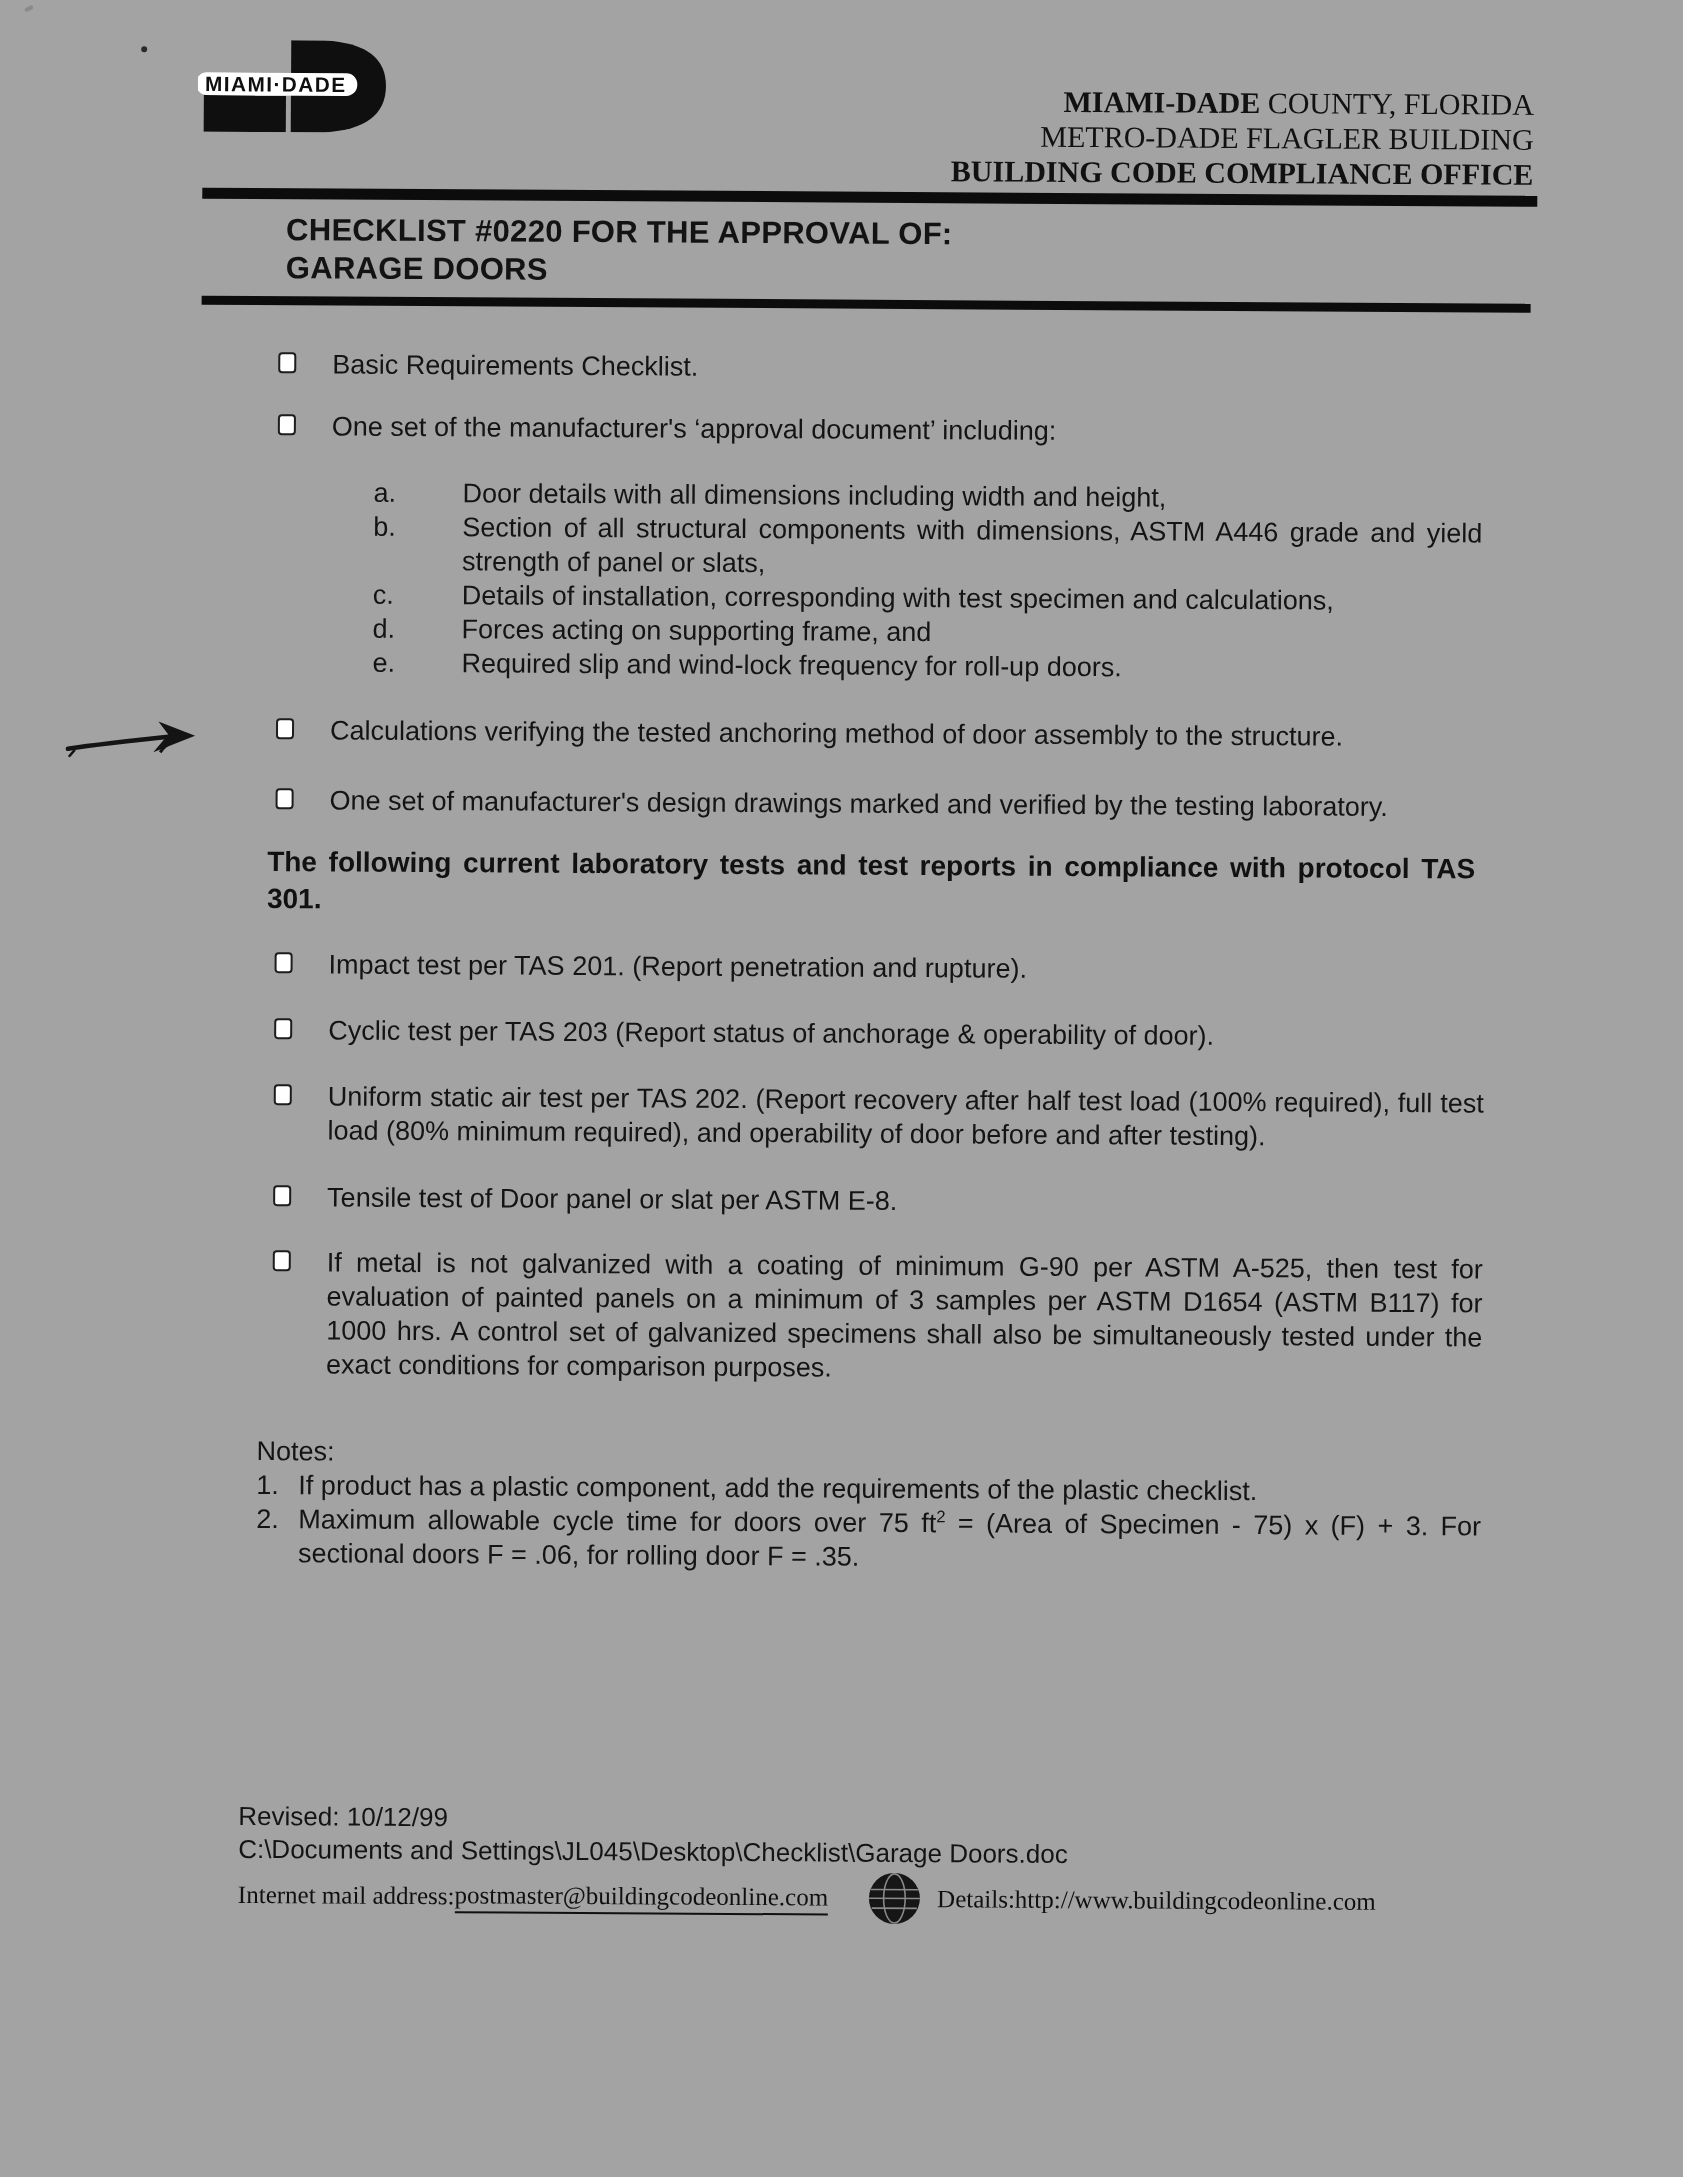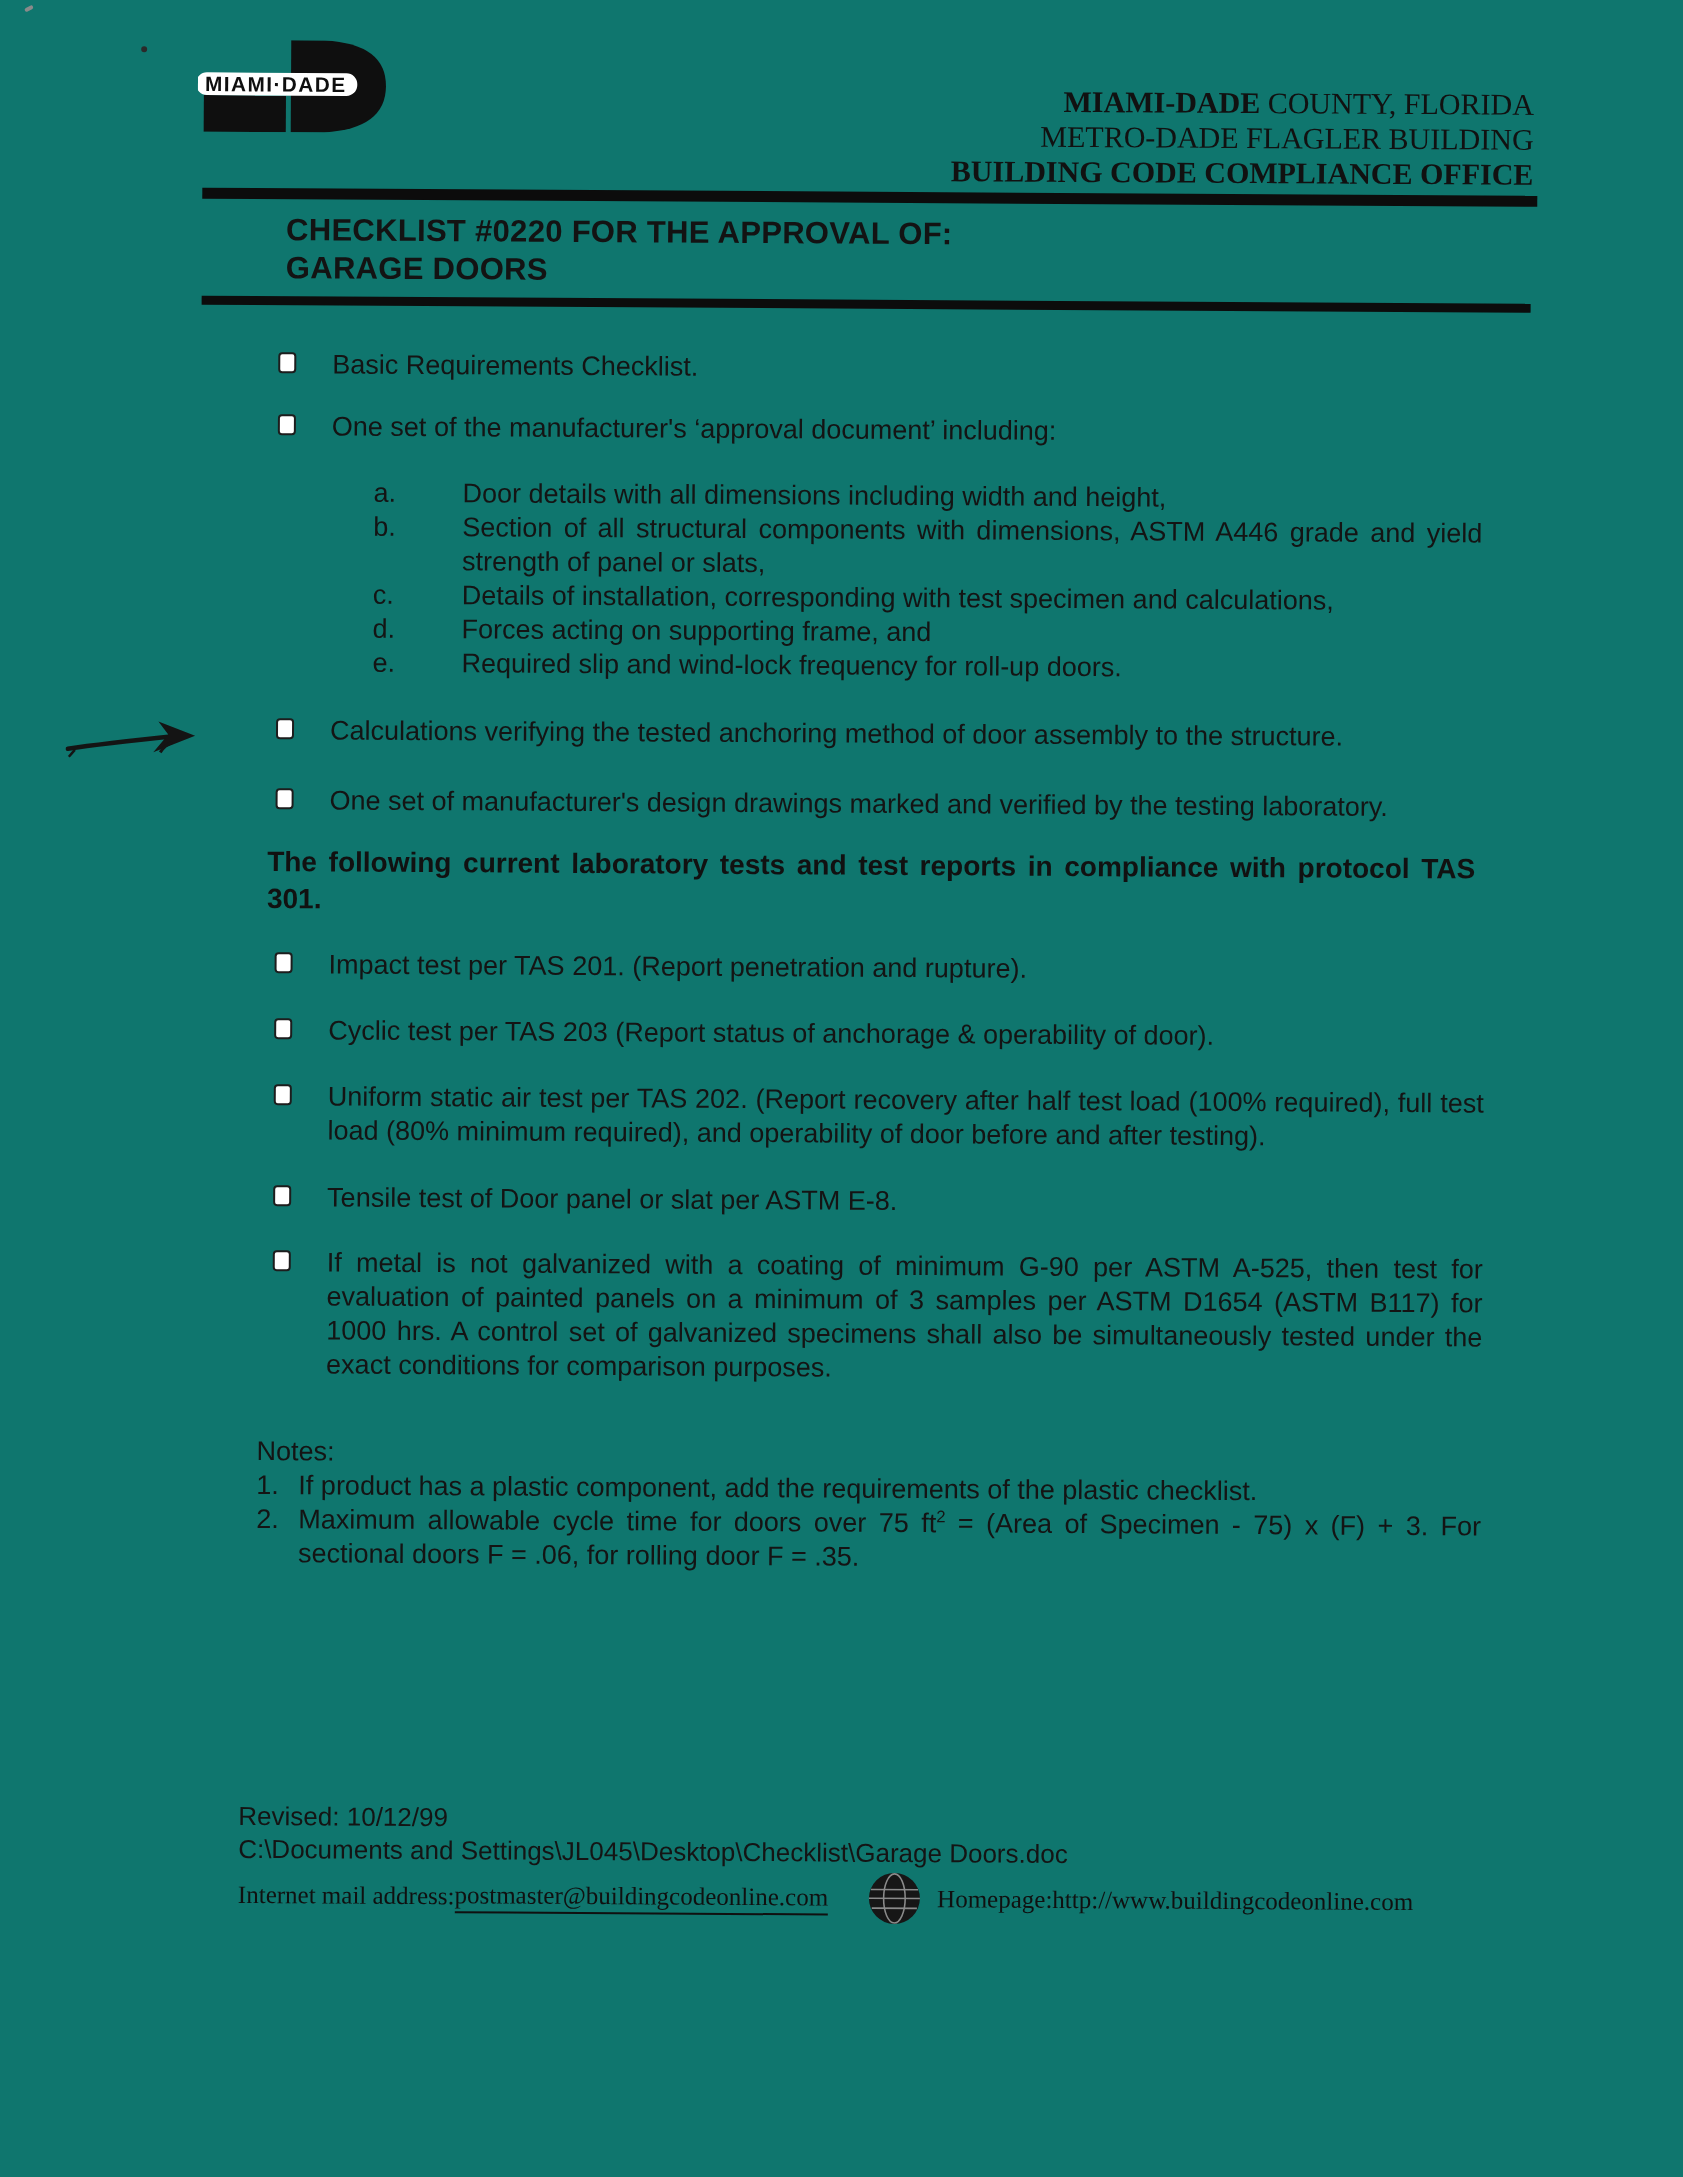--- a/index.html
+++ b/index.html
@@ -1,17 +1,17 @@
 <!DOCTYPE html>
 <html><head>
 <meta charset="utf-8">
 <style>
   html,body { margin:0; padding:0; background:#e8e8e8; }
   .page {
-    position:relative; width:1683px; height:2177px; background:#0f766e;
+    position:relative; width:1683px; height:2177px; background:#a3a3a3;
     overflow:hidden; font-family:"Liberation Sans", sans-serif; color:#161616;
     margin:0 auto;
   }
   .scan { position:absolute; inset:0; transform:rotate(0.35deg); transform-origin:257px 79px; }
 
   
   .speck-dot { position:absolute; left:141px; top:47px; width:6px; height:6px; background:#2a2a2a; border-radius:50%; }
   .speck-tl { position:absolute; left:24px; top:8px; width:9px; height:4px; background:#8a8a8a; border-radius:2px; transform:rotate(-28deg); }
 
   
@@ -206,20 +206,20 @@
         <span class="addr">postmaster@buildingcodeonline.com</span>
         <span class="globe">
           <svg viewBox="0 0 54 54" xmlns="http://www.w3.org/2000/svg">
             <circle cx="27" cy="27" r="26" fill="#161616"></circle>
             <g stroke="#8a8a8a" stroke-width="1.6" fill="none">
               <ellipse cx="27" cy="27" rx="11" ry="25"></ellipse>
               <path d="M3,18 H51 M1,27 H53 M4,37 H50"></path>
             </g>
           </svg>
         </span>
-        <span>Homepage: </span>
+        <span>Details: </span>
         <span>http://www.buildingcodeonline.com</span>
       </div>
     </div>
 
   </div>
 </div>
 
 
 </body></html>

